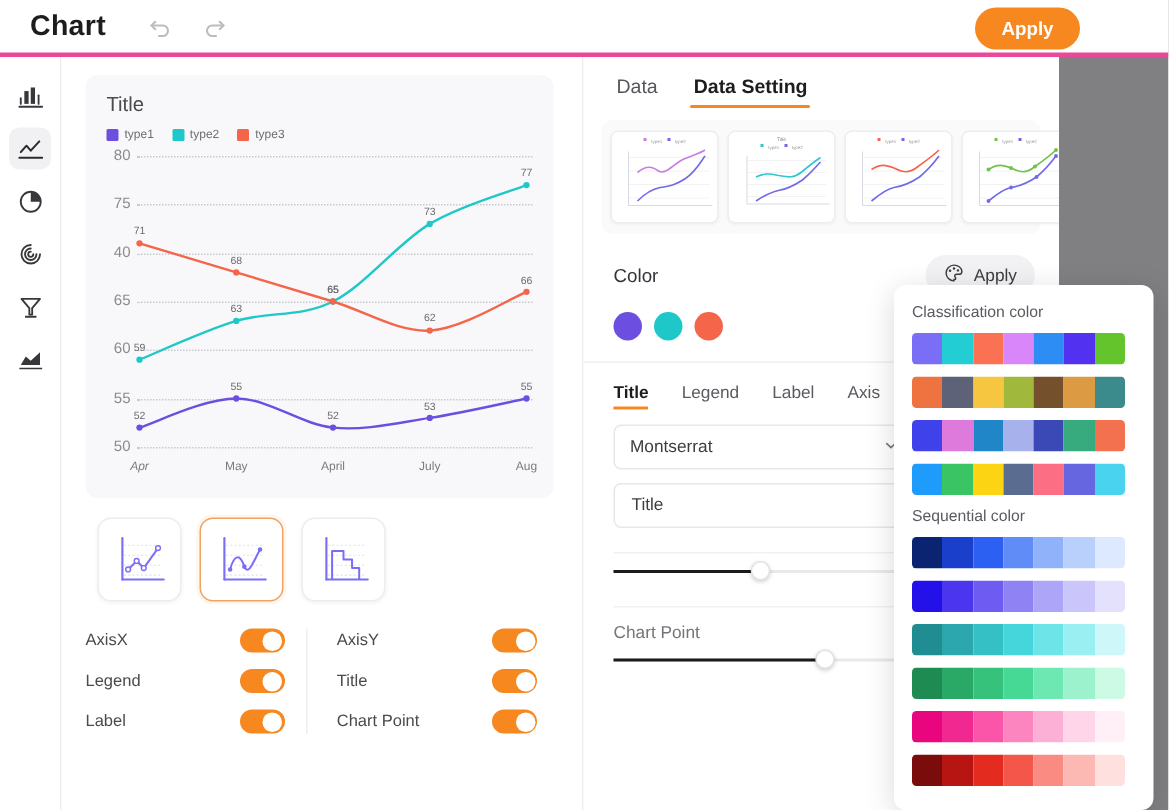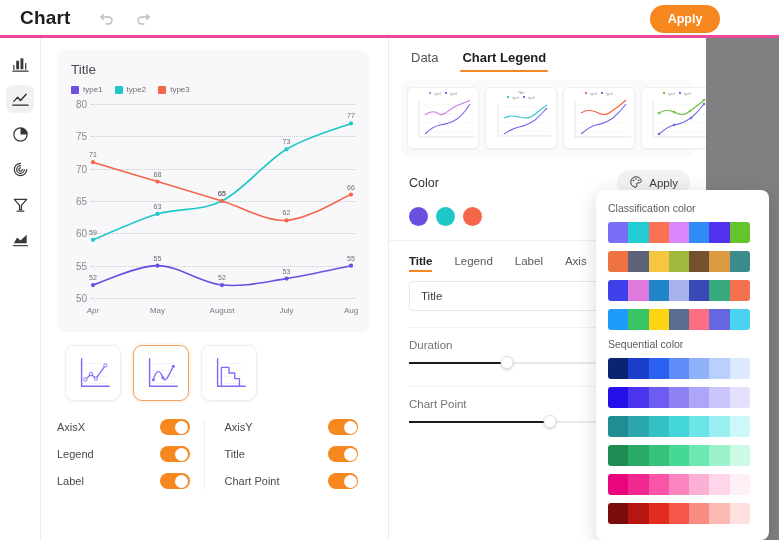--- a/index.html
+++ b/index.html
@@ -265,21 +265,21 @@
       <div class="plot" id="plot">
           <div class="gridline" style="top: 200px;"></div>
           <div class="ytick" style="top: 200px;">50</div>
           <div class="gridline" style="top: 167.667px;"></div>
           <div class="ytick" style="top: 167.667px;">55</div>
           <div class="gridline" style="top: 135.333px;"></div>
           <div class="ytick" style="top: 135.333px;">60</div>
           <div class="gridline" style="top: 103px;"></div>
           <div class="ytick" style="top: 103px;">65</div>
           <div class="gridline" style="top: 70.6667px;"></div>
-          <div class="ytick" style="top: 70.6667px;">70</div>
+          <div class="ytick" style="top: 70.6667px;">40</div>
           <div class="gridline" style="top: 38.3333px;"></div>
           <div class="ytick" style="top: 38.3333px;">75</div>
           <div class="gridline" style="top: 6px;"></div>
           <div class="ytick" style="top: 6px;">80</div>
           <svg width="284" height="222">
             <path d="M22 187.06666666666666 C32.75 183.83333333333334,65 167.66666666666669,86.5 167.66666666666669 C108 167.66666666666669,129.5 184.9111111111111,151 187.06666666666666 C172.5 189.22222222222223,194 183.83333333333331,215.5 180.6 C237 177.36666666666667,269.25 169.82222222222225,280 167.66666666666669" fill="none" stroke="#6c4fe0" stroke-width="1.6" stroke-linecap="round"></path>
             <circle cx="22" cy="187.06666666666666" r="2.1" fill="#6c4fe0"></circle>
             <circle cx="86.5" cy="167.66666666666669" r="2.1" fill="#6c4fe0"></circle>
             <circle cx="151" cy="187.06666666666666" r="2.1" fill="#6c4fe0"></circle>
             <circle cx="215.5" cy="180.6" r="2.1" fill="#6c4fe0"></circle>
@@ -307,21 +307,21 @@
           <div class="dlabel" style="left: 151px; top: 99px;">65</div>
           <div class="dlabel" style="left: 215.5px; top: 47.2667px;">73</div>
           <div class="dlabel" style="left: 280px; top: 21.4px;">77</div>
           <div class="dlabel" style="left: 22px; top: 60.2px;">71</div>
           <div class="dlabel" style="left: 86.5px; top: 79.6px;">68</div>
           <div class="dlabel" style="left: 151px; top: 99px;">65</div>
           <div class="dlabel" style="left: 215.5px; top: 118.4px;">62</div>
           <div class="dlabel" style="left: 280px; top: 92.5333px;">66</div>
           <div class="xtick" style="left: 22px; font-style: italic;">Apr</div>
           <div class="xtick" style="left: 86.5px;">May</div>
-          <div class="xtick" style="left: 151px;">August</div>
+          <div class="xtick" style="left: 151px;">April</div>
           <div class="xtick" style="left: 215.5px;">July</div>
           <div class="xtick" style="left: 280px;">Aug</div>
         </div>
     </div>
 
     <div class="type-row">
       <div class="type-box">
         <svg width="38" height="38" viewBox="0 0 40 40" fill="none">
           <g stroke="#e2e2ea" stroke-width=".8" stroke-dasharray="1.5 1.5">
             <path d="M9 10 H35"></path>
@@ -410,21 +410,21 @@
             </div>
         </div>
       </div>
     </div>
   </div>
 
   <div class="panel">
 
     <div class="tabs">
       <div class="tab">Data</div>
-      <div class="tab active">Chart Legend</div>
+      <div class="tab active">Data Setting</div>
     </div>
 
     <div class="thumbs">
       <div class="thumb">
         <div class="t-title"></div>
         <div class="t-leg">
           <i style="background:#c77ee0"></i>
             <span>type1</span>
           <i style="background:#6f6ae8"></i>
             <span>type2</span>
@@ -533,28 +533,42 @@
       </div>
     </div>
 
     <div class="subtabs">
       <div class="subtab active">Title</div>
       <div class="subtab">Legend</div>
       <div class="subtab">Label</div>
       <div class="subtab">Axis</div>
     </div>
 
+    <div class="font-row">
+      <div class="select-box">
+        <span>Montserrat</span>
+        <span>
+          <svg width="10" height="10" viewBox="0 0 10 10" fill="none" stroke="#7a7a80" stroke-width="1.2" stroke-linecap="round">
+              <path d="M2.2 3.8 L5 6.4 L7.8 3.8"></path>
+            </svg>
+        </span>
+      </div>
+      <div class="stepper">
+        <span class="sbtn">−</span>
+        <span>20</span>
+        <span class="sbtn">+</span>
+      </div>
+    </div>
 
     <div class="text-input">
       <span>Title</span>
     </div>
 
     <div class="group">
       <div class="divider-line"></div>
-      <div class="slider-label">Duration</div>
       <div class="slider">
         <div class="track"></div>
         <div class="fill" style="width:35%"></div>
         <div class="thumbk" style="left:35%"></div>
       </div>
       <div class="divider-line"></div>
       <div class="slider-label">Chart Point</div>
       <div class="slider">
         <div class="track"></div>
         <div class="fill" style="width:50%"></div>

